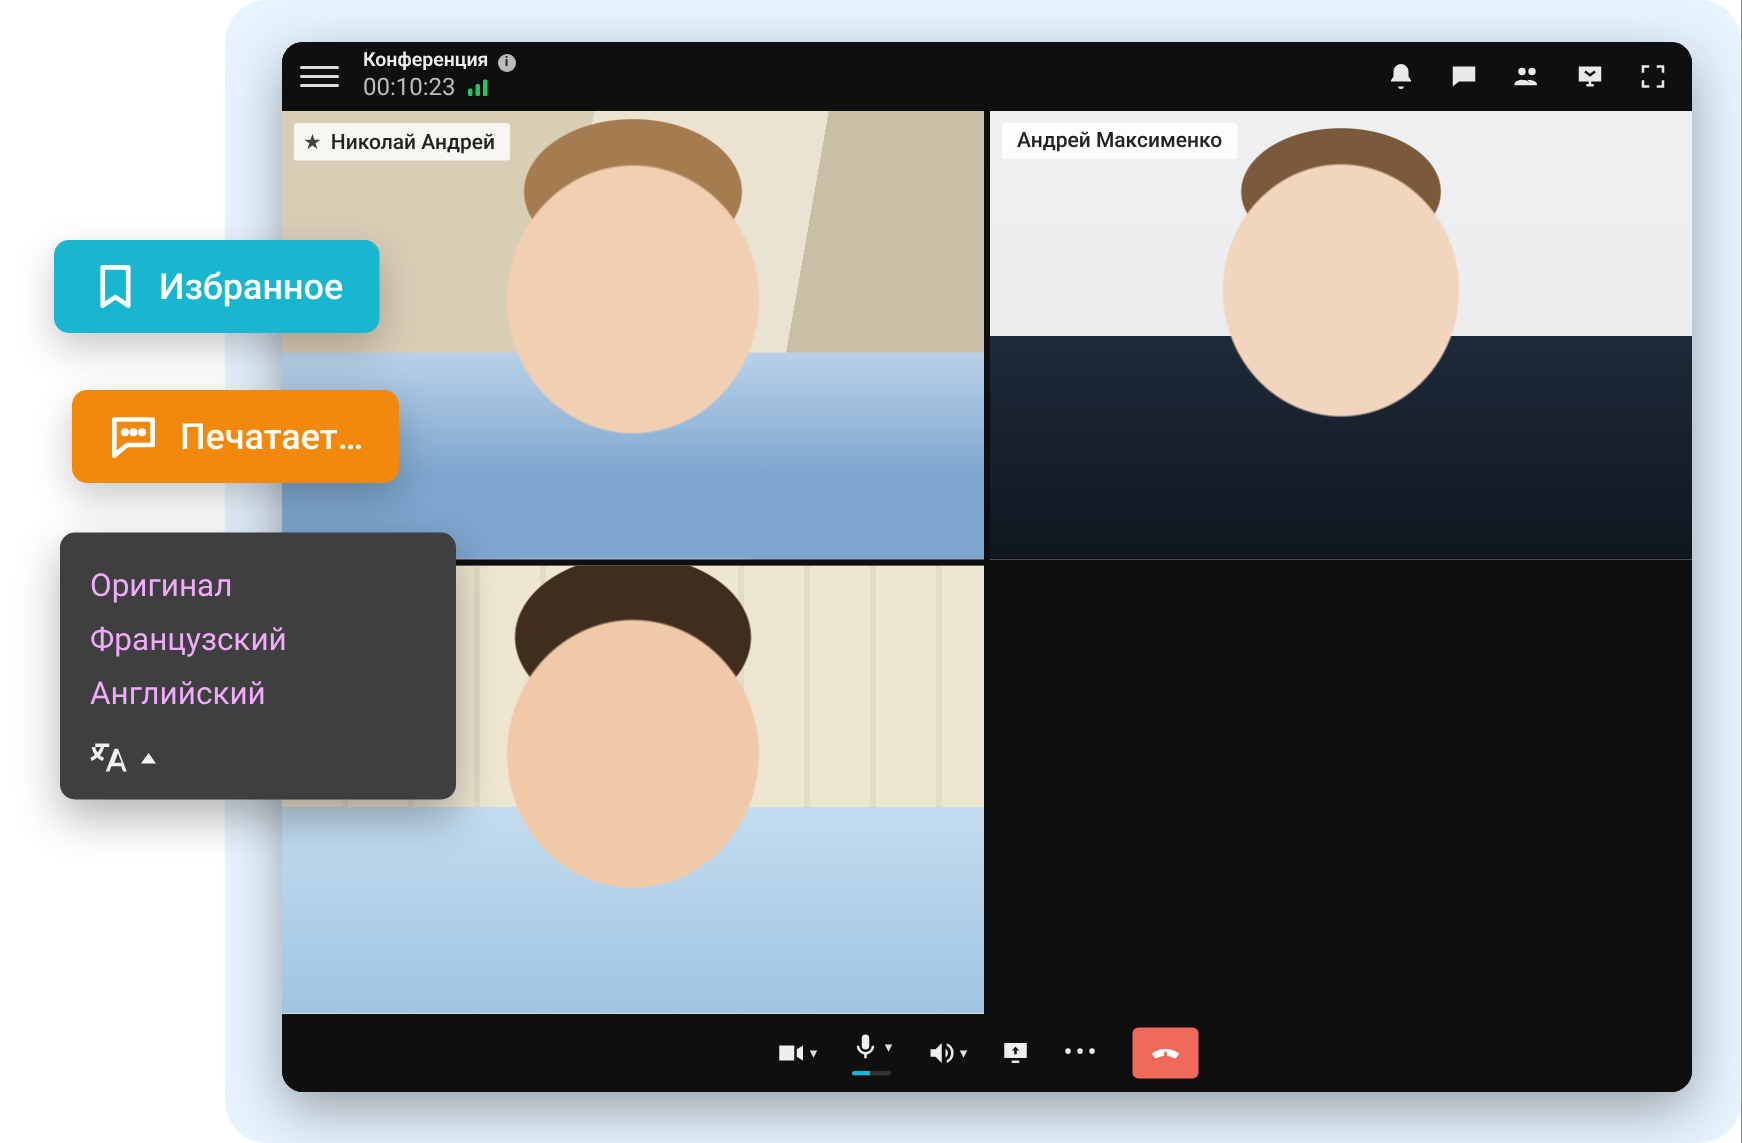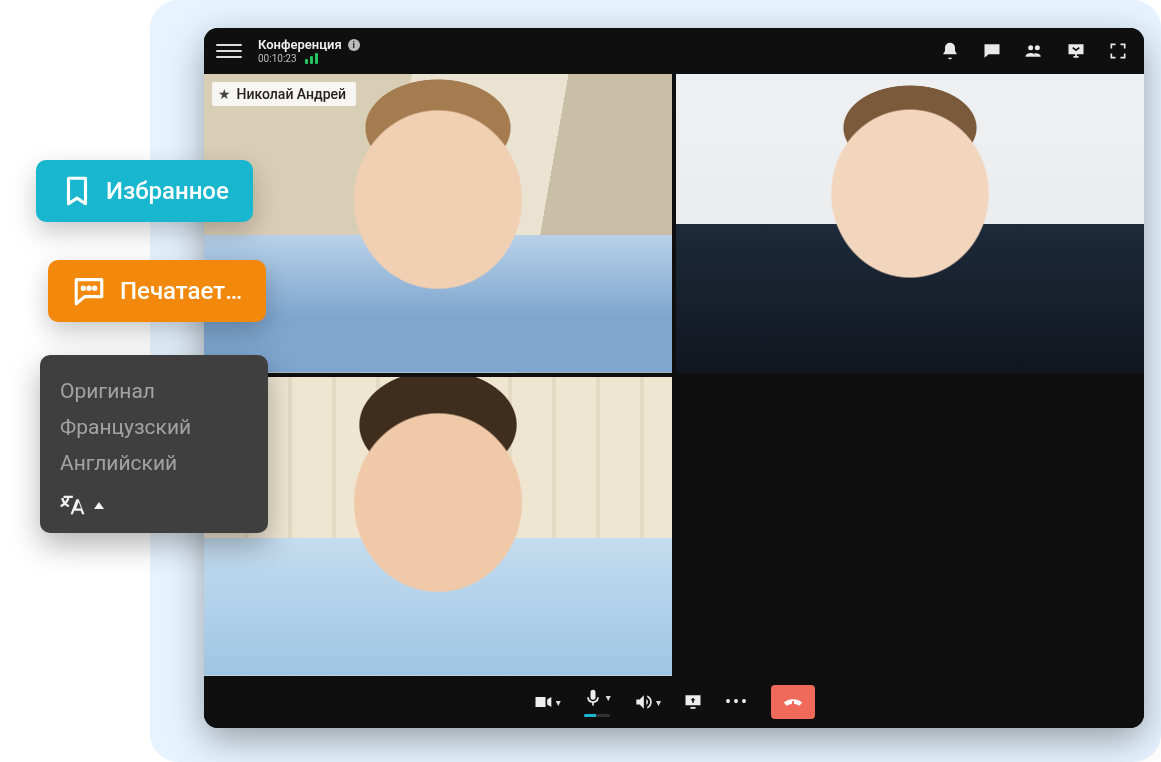--- a/index.html
+++ b/index.html
@@ -12,21 +12,21 @@
   .backdrop {
     position: absolute;
     left: 150px; top: 0;
     width: 1011px; height: 762px;
     background: #e7f4ff;
     border-radius: 28px;
     filter: blur(0.2px);
   }
   .app-window {
     position: absolute;
-    left: 204px; top: 28px;
+    left: 188px; top: 28px;
     width: 940px; height: 700px;
     background: #0f0f10;
     border-radius: 14px;
     overflow: hidden;
     box-shadow: 0 12px 36px rgba(0,0,0,.35);
     display: flex; flex-direction: column;
   }
   
   .topbar {
     height: 46px;
@@ -34,21 +34,21 @@
     display: flex; align-items: center;
     padding: 0 12px;
     color: #eee;
     gap: 10px;
   }
   .hamburger { width: 26px; height: 26px; display:flex;flex-direction:column;justify-content:center;gap:4px;cursor:pointer;}
   .hamburger span{display:block;height:2px;background:#ddd;border-radius:1px;}
   .title-block { display:flex; flex-direction:column; line-height:1.15; margin-left:6px;}
   .title-row { display:flex; align-items:center; gap:6px; font-size:13px; font-weight:600;}
   .info-dot { width:12px;height:12px;border-radius:50%;background:#bbb;display:inline-flex;align-items:center;justify-content:center;font-size:9px;color:#222;font-weight:700;}
-  .timer-row { display:flex; align-items:center; gap:8px; font-size:10px; color:#bdbdbd;}
+  .timer-row { display:flex; align-items:center; gap:8px; font-size:16px; color:#bdbdbd;}
   .signal { display:inline-flex; align-items:flex-end; gap:2px; }
   .signal i{width:3px;background:#22c55e;display:block;border-radius:1px;}
   .signal i:nth-child(1){height:5px;} .signal i:nth-child(2){height:8px;} .signal i:nth-child(3){height:11px;}
   .topbar-spacer{flex:1;}
   .topbar-actions{display:flex;gap:22px;align-items:center;padding-right:4px;}
   .ticon{width:20px;height:20px;fill:#e9e9e9;cursor:pointer;}
   
   .video-grid{
     flex:1; display:grid; grid-template-columns:1fr 1fr; grid-template-rows:1fr 1fr;
     gap:4px; background:#0f0f10; padding:0;
@@ -104,21 +104,21 @@
     position:absolute; display:flex; align-items:center; gap:14px;
     padding:14px 24px; border-radius:10px; color:#fff;
     font-size:24px; font-weight:500;
     box-shadow:0 10px 26px rgba(0,0,0,.22);
   }
   .callout.fav{left:36px; top:160px; background:#18b7cf;gap:12px;}
   .callout.typing{left:48px; top:260px; background:#f2890c;text-align:right;}
   .callout svg{width:34px;height:34px;fill:#fff;stroke:#fff;}
   .lang-panel{
     position:absolute; left:40px; top:355px;
-    width:228px; background:#3f3f3f; color:#a3a3a3;
+    width:264px; background:#3f3f3f; color:#f0abfc;
     border-radius:10px; padding:18px 20px 14px;
     box-shadow:0 12px 30px rgba(0,0,0,.3);
     font-size:21px;
   }
   .lang-panel .opt{padding:6px 0;cursor:pointer;}
   .lang-panel .translate{display:flex;align-items:center;gap:6px;margin-top:10px;}
   .lang-panel .translate svg{width:28px;height:28px;fill:#f2f2f2;}
   .tri-up{width:0;height:0;border-left:5px solid transparent;border-right:5px solid transparent;border-bottom:7px solid #f2f2f2;}
 </style>
 </head>
@@ -172,20 +172,23 @@
   <div class="video-grid">
     <div class="tile">
       <div class="portrait p1"></div>
       <div class="name-tag hosted">
         <span class="star">★</span>
         <span>Николай Андрей</span>
       </div>
     </div>
     <div class="tile">
       <div class="portrait p2"></div>
+      <div class="name-tag">
+        <span>Андрей Максименко</span>
+      </div>
     </div>
     <div class="tile">
       <div class="portrait p3"></div>
       <div class="name-tag">
         <span>ood</span>
       </div>
     </div>
   </div>
 
   <div class="bottombar">

